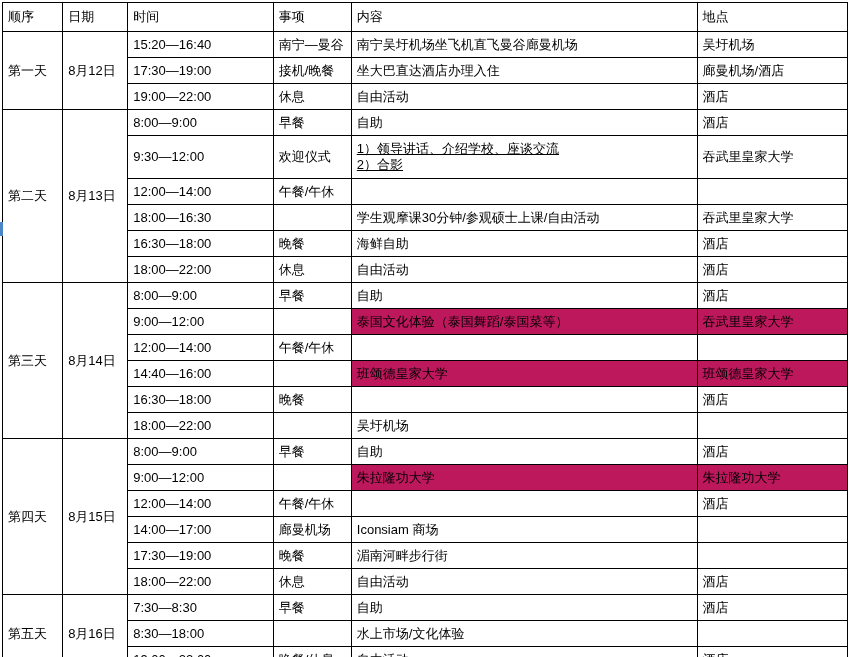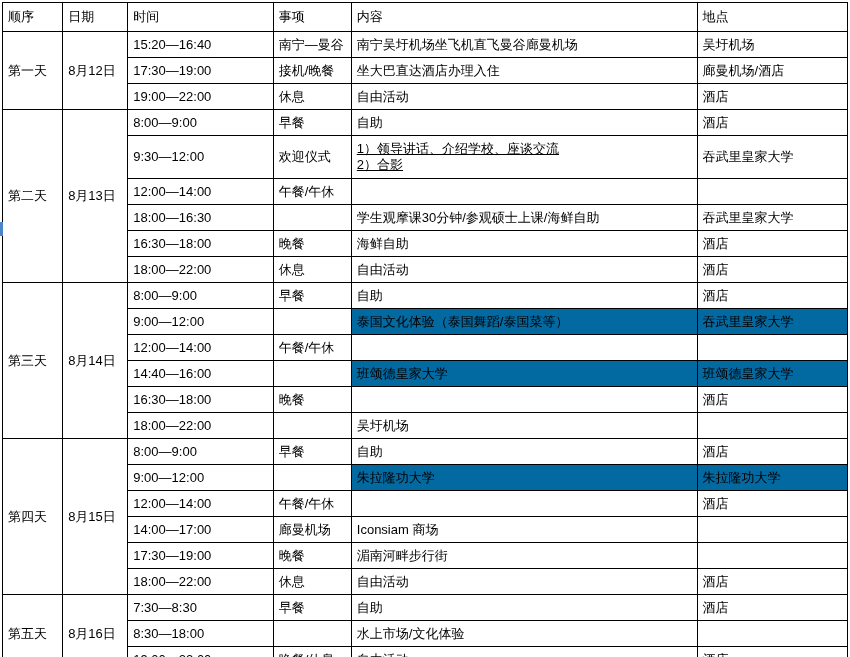--- a/index.html
+++ b/index.html
@@ -47,21 +47,21 @@
     text-align: left;
     border-radius: 12px;
   }
   td.row-cell {
     height: 21px;
   }
   tr.tall td {
     height: 38px;
   }
   td.shaded {
-    background: #0369a1;
+    background: #be185d;
   }
   .col1 { width: 60px; }
   .col2 { width: 65px; }
   .col3 { width: 145px; }
   .col4 { width: 78px; }
   .col5 { width: 345px; }
   .col6 { width: 150px; }
   .multiline {
     white-space: normal;
     line-height: 17px;
@@ -138,21 +138,21 @@
         </tr>
         <tr>
           <td class="row-cell">12:00—14:00</td>
           <td class="row-cell">午餐/午休</td>
           <td class="row-cell"></td>
           <td class="row-cell"></td>
         </tr>
         <tr>
           <td class="row-cell">18:00—16:30</td>
           <td class="row-cell"></td>
-          <td class="row-cell">学生观摩课30分钟/参观硕士上课/海鲜自助</td>
+          <td class="row-cell">学生观摩课30分钟/参观硕士上课/自由活动</td>
           <td class="row-cell">吞武里皇家大学</td>
         </tr>
         <tr>
           <td class="row-cell">16:30—18:00</td>
           <td class="row-cell">晚餐</td>
           <td class="row-cell">海鲜自助</td>
           <td class="row-cell">酒店</td>
         </tr>
         <tr>
           <td class="row-cell">18:00—22:00</td>

